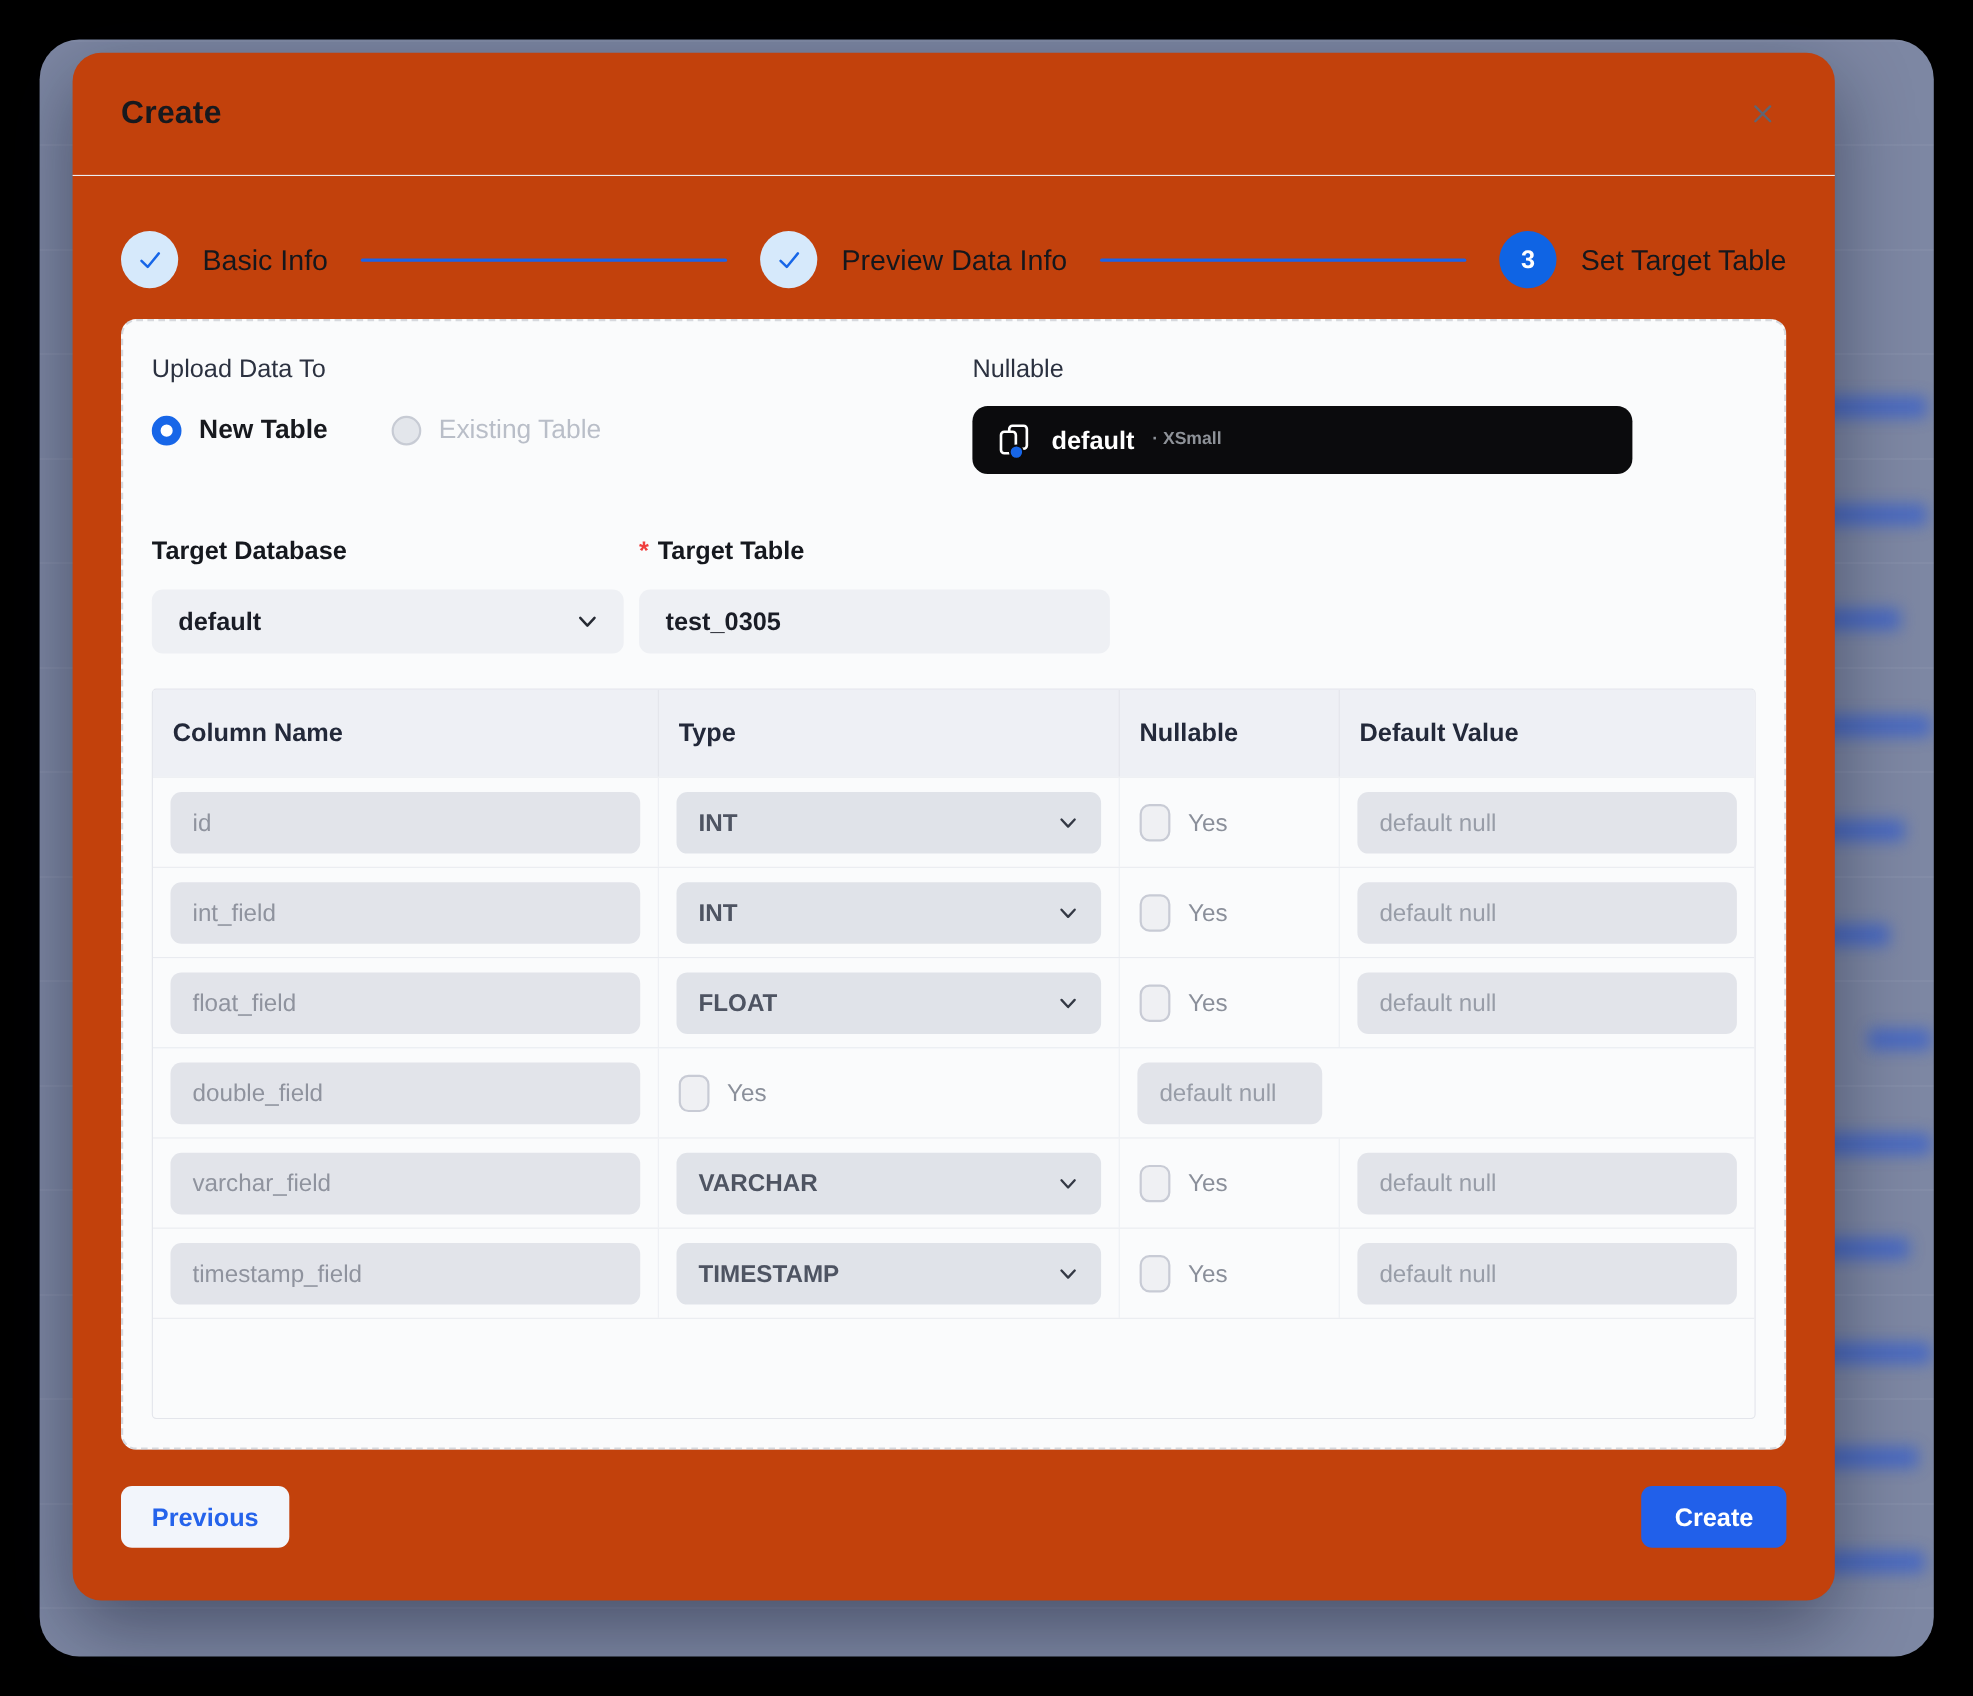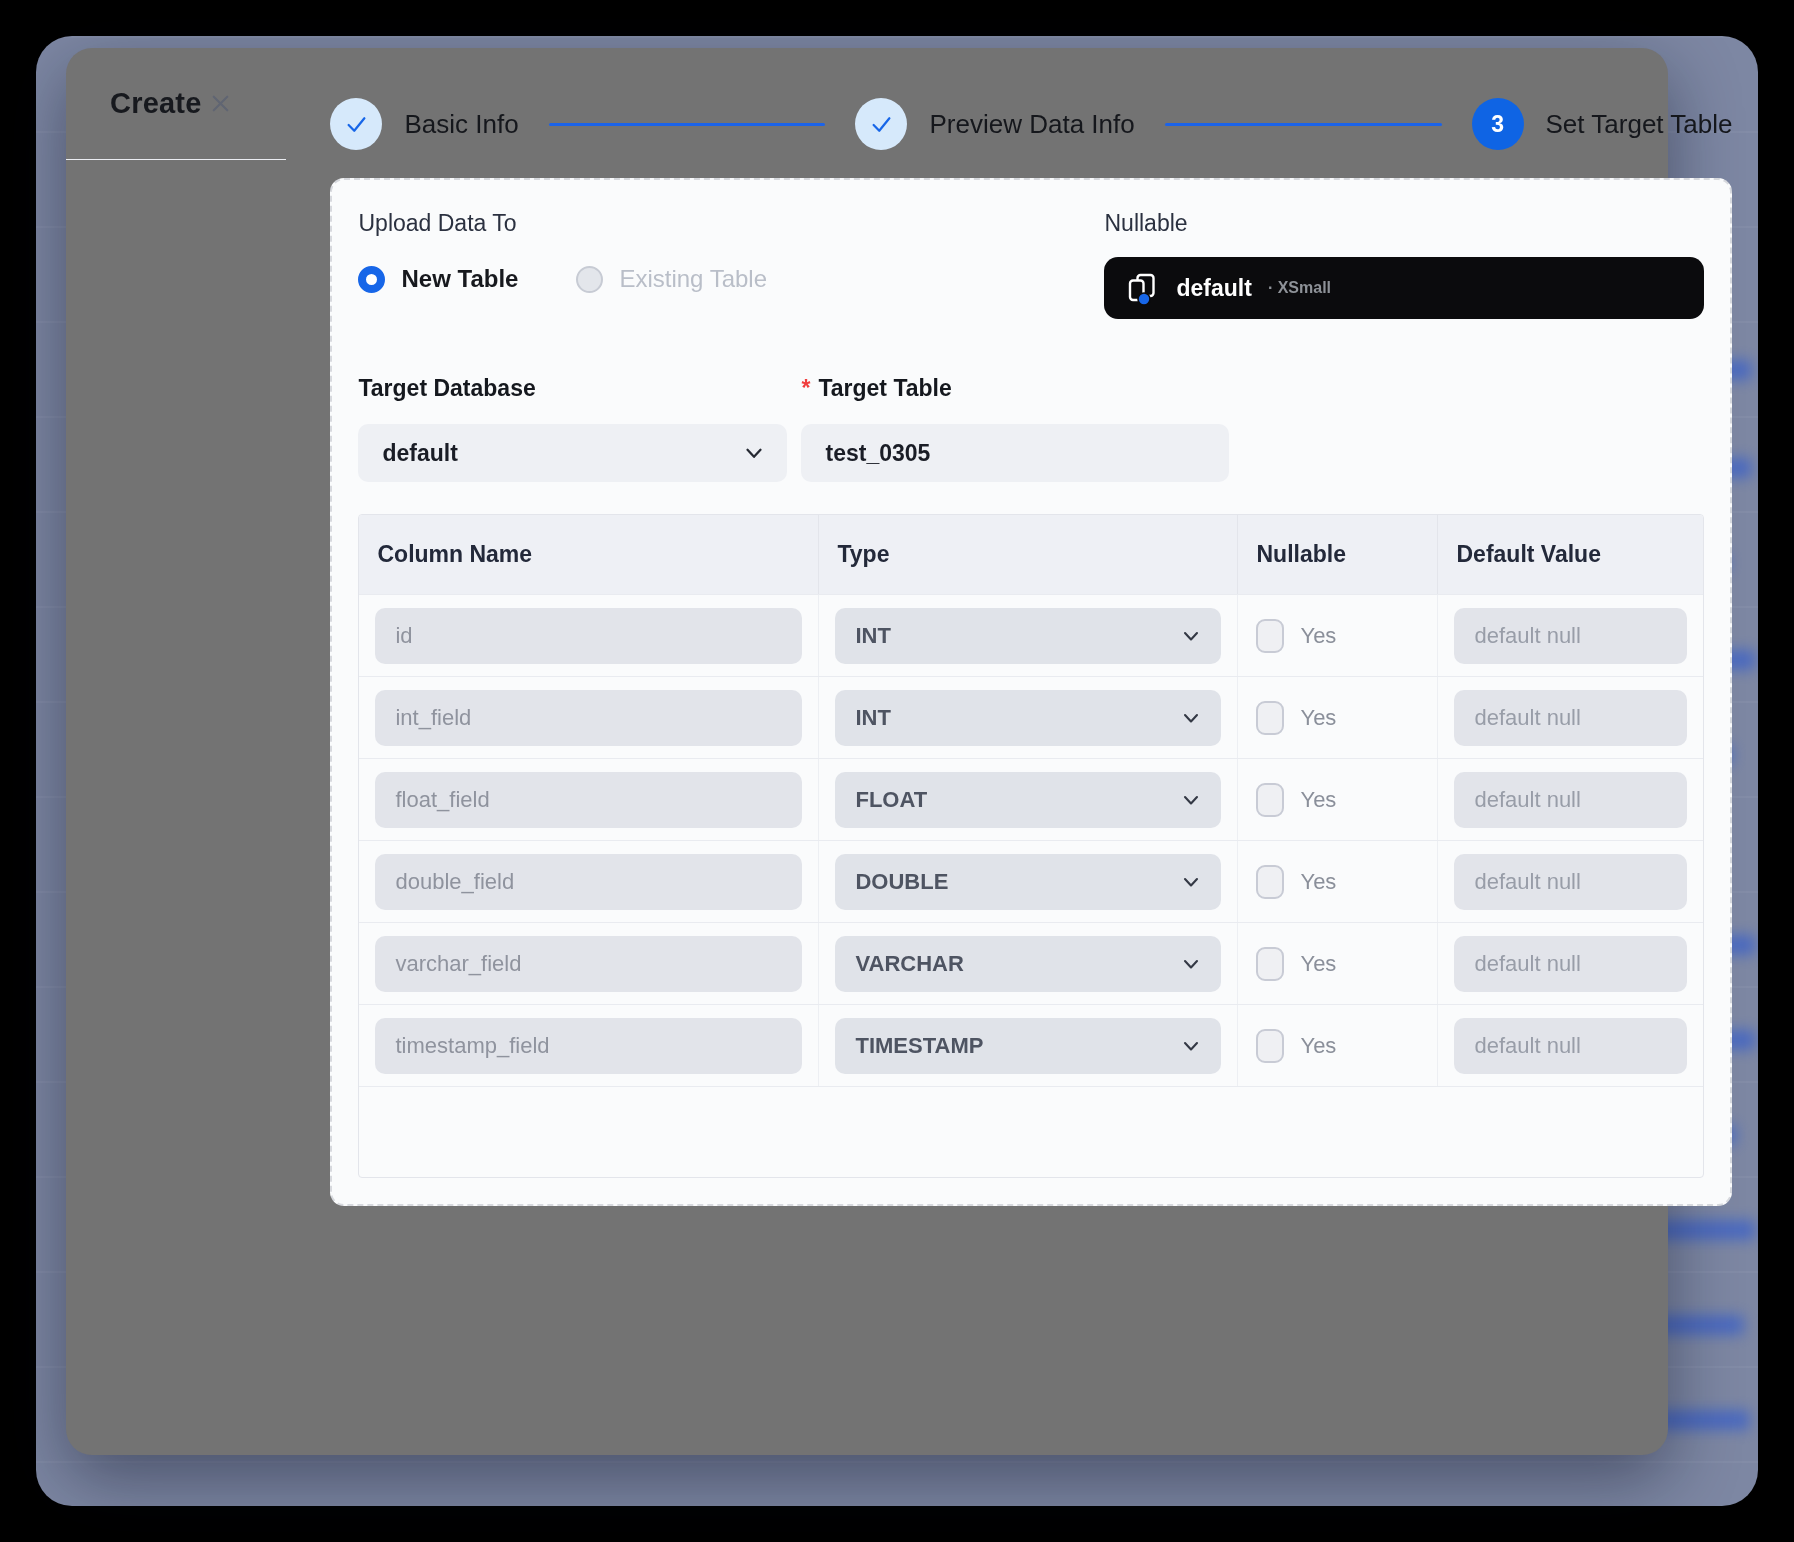--- a/index.html
+++ b/index.html
@@ -20,23 +20,23 @@
     background:repeating-linear-gradient(180deg,
       rgba(255,255,255,0.045) 0 2px, transparent 2px 95px);
   }
   .blur-link{
     position:absolute; height:20px; border-radius:5px;
     background:#4265C5; opacity:.85; filter:blur(7px);
   }
   
   .modal{
     position:absolute; left:66px; top:48px; width:1602px; height:1407px;
-    background:#737373; border-radius:26px;
+    background:#c2410c; border-radius:26px;
     box-shadow:0 24px 70px rgba(10,15,35,.45);
-    display:flex; flex-direction:row;
+    display:flex; flex-direction:column;
   }
   .modal-header{
     height:112px; flex:0 0 112px;
     display:flex; align-items:center; justify-content:space-between;
     padding:0 46px 0 44px;
     border-bottom:1.5px solid #EBEDF2;
   }
   .modal-title{ font-size:29px; font-weight:700; color:#17191E; letter-spacing:.2px; }
   .close-btn{ background:none; border:none; cursor:pointer; display:flex; padding:6px; }
 
@@ -320,28 +320,20 @@
             </div>
           <div class="cell">
               <input class="dis-input" placeholder="default null" style="">
             </div>
         </div>
 
         <div class="tgrid trow">
           <div class="cell">
               <input class="dis-input" disabled="" value="double_field" style="">
             </div>
-          <div class="cell">
-              <div class="type-select">
-                <span class="tval">DOUBLE</span>
-                <svg width="24" height="24" viewBox="0 0 24 24">
-                  <path d="M6 9 L12 15.5 L18 9" stroke="#343945" stroke-width="2.1" fill="none" stroke-linecap="round" stroke-linejoin="round"></path>
-                </svg>
-              </div>
-            </div>
           <div class="cell null-cell">
               <span class="checkbox"></span>
               <span class="yes-label">Yes</span>
             </div>
           <div class="cell">
               <input class="dis-input" placeholder="default null" style="">
             </div>
         </div>
 
         <div class="tgrid trow">

